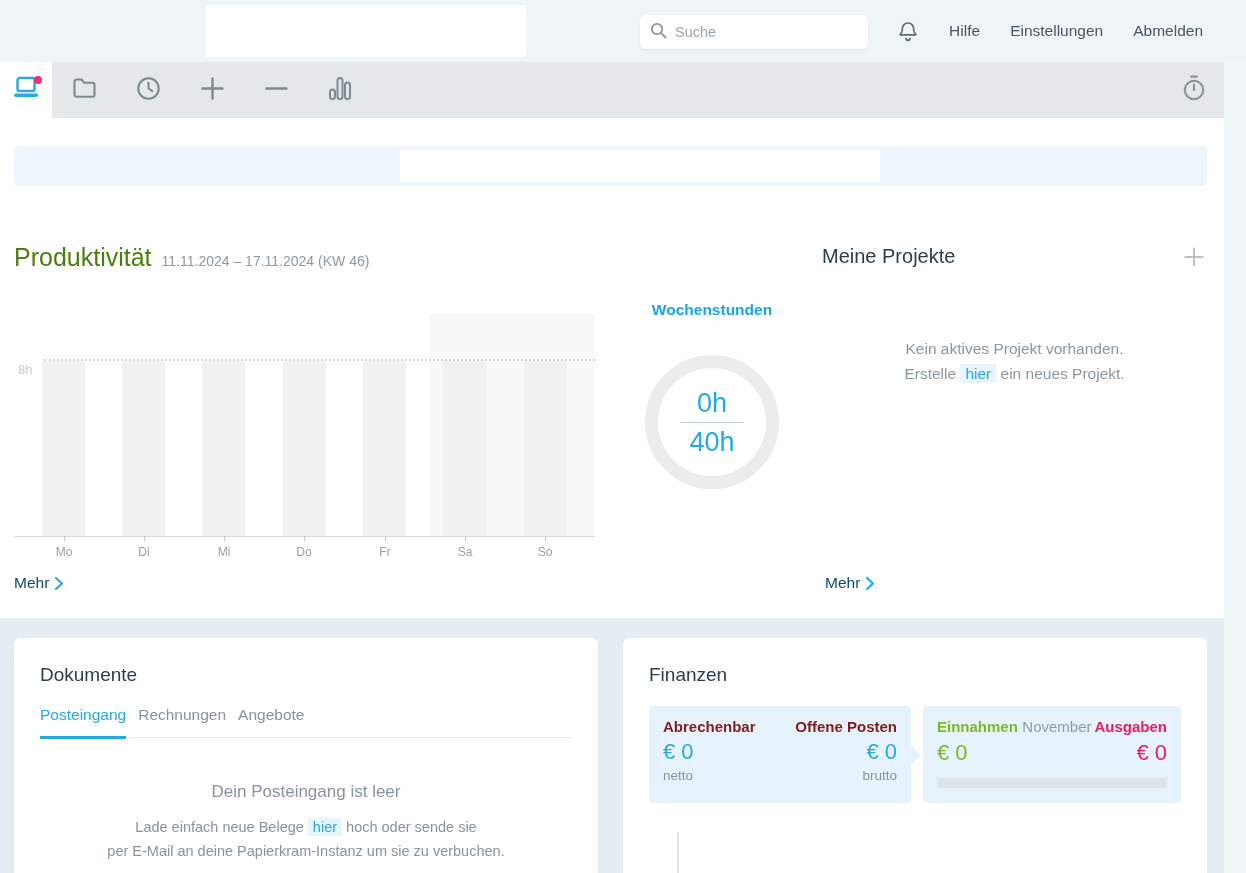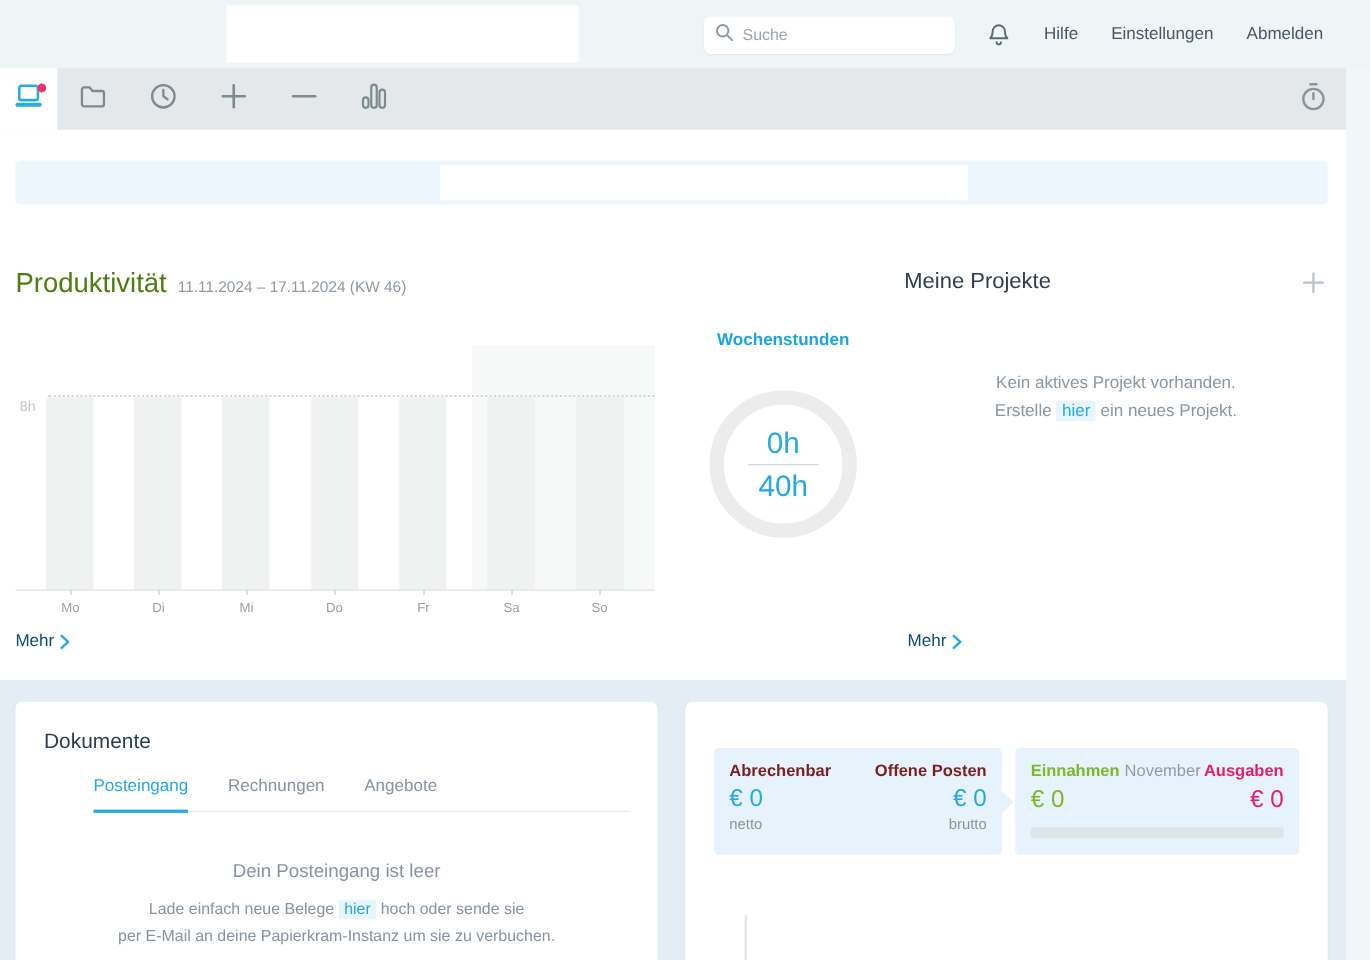--- a/index.html
+++ b/index.html
@@ -67,21 +67,21 @@
                font-size:15.5px; color:#0c4a6e; cursor:pointer; }
   .more-left { left:14px; } .more-right { left:825px; }
 
   
   .blue-section { position:absolute; left:0; top:618px; width:1224px; height:255px; background:#e4edf4; }
   .card { position:absolute; top:638px; width:584px; height:260px; background:#ffffff; border-radius:6px;
           box-shadow:0 1px 2px rgba(40,60,80,.05); padding:26px; }
   .card-docs { left:14px; } .card-fin { left:623px; }
   .card-title { font-size:19px; color:#2e3d4d; font-weight:normal; margin-bottom:20px; }
 
-  .tabs { display:flex; gap:36px; border-bottom:1px solid #e3e7e9;margin-left:45px; }
+  .tabs { display:flex; gap:12px; border-bottom:1px solid #e3e7e9; }
   .tab { padding-bottom:12px; font-size:15.5px; color:#8693a0; cursor:pointer; }
   .tab.active { color:#24a9e4; border-bottom:3px solid #24a9e4; margin-bottom:-2px; }
   .docs-empty { margin-top:44px; text-align:center; }
   .docs-empty-title { font-size:17px; color:#8793a0; font-weight:normal; margin-bottom:13px; }
   .docs-empty-text { font-size:14.5px; color:#8793a0; line-height:24px; }
 
   .fin-boxes { display:flex; gap:12px; margin-top:16px; }
   .fin-box { background:#e7f3fc; border-radius:4px; padding:12px 14px; height:97px; position:relative; cursor:pointer; }
   .fin-box-billable { width:262px; }
   .fin-box-month { width:258px; }
@@ -275,20 +275,21 @@
       <p class="docs-empty-text">
         <span>Lade einfach neue Belege</span>
         <span class="inline-link">hier</span>
         <span>hoch oder sende sie</span><br>
         <span>per E-Mail an deine Papierkram-Instanz um sie zu verbuchen.</span>
       </p>
     </div>
   </div>
 
   <div class="card card-fin">
+    <h3 class="card-title">Finanzen</h3>
     <div class="fin-boxes">
       <div class="fin-box fin-box-billable">
         <div class="fin-row">
           <span class="fin-label-blue">Abrechenbar</span>
           <span class="fin-label-blue">Offene Posten</span>
         </div>
         <div class="fin-row">
           <span class="fin-value-blue">€ 0</span>
           <span class="fin-value-blue">€ 0</span>
         </div>

